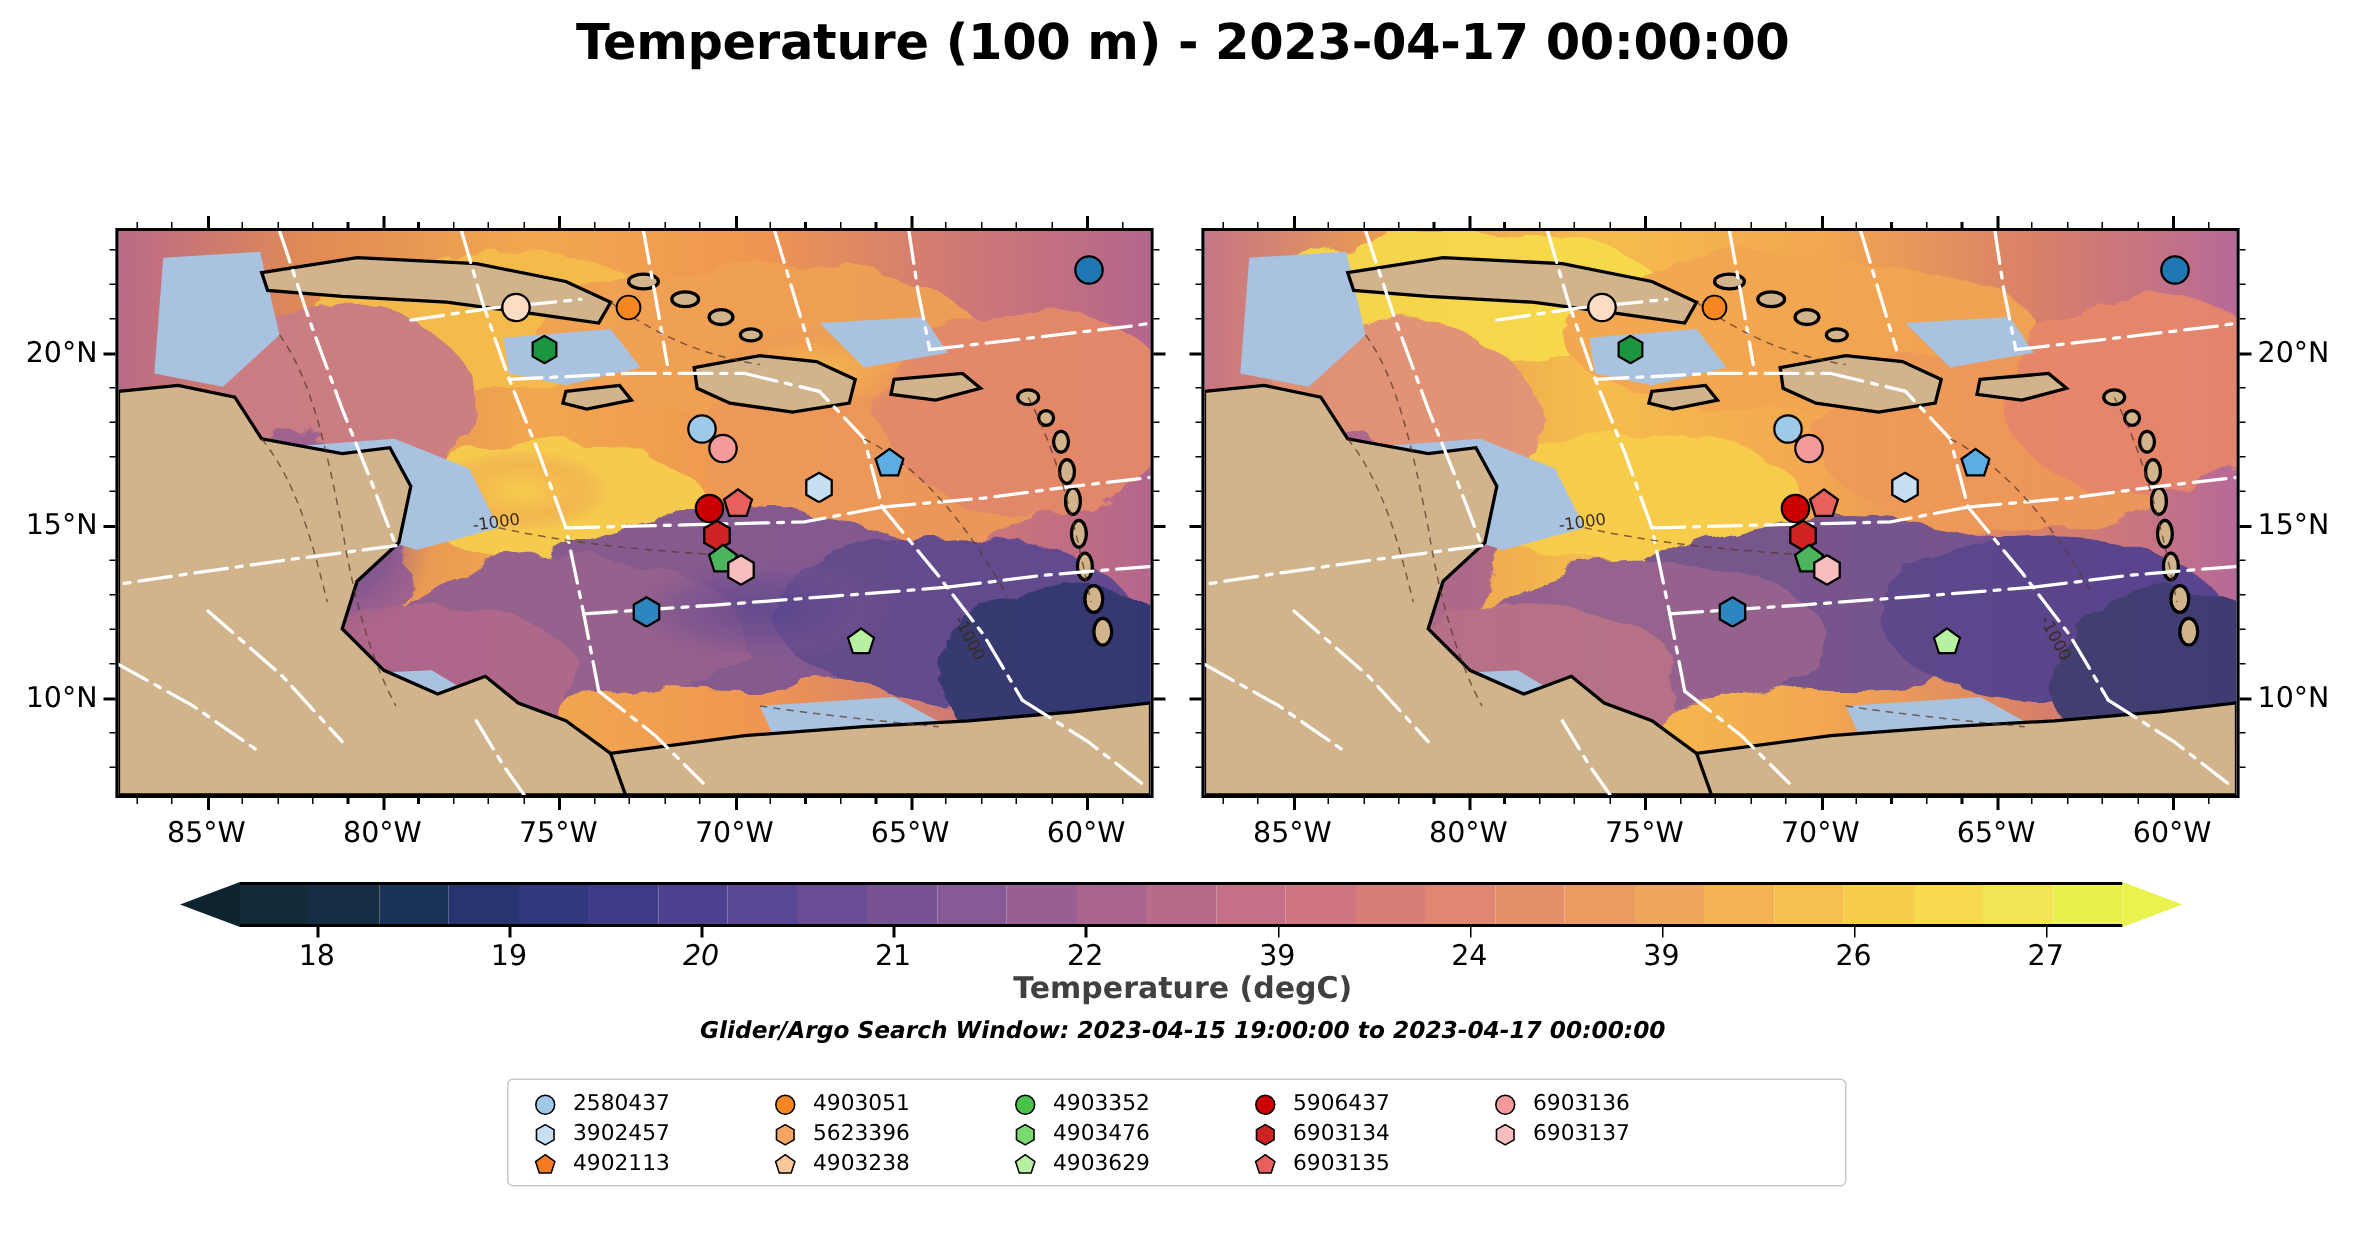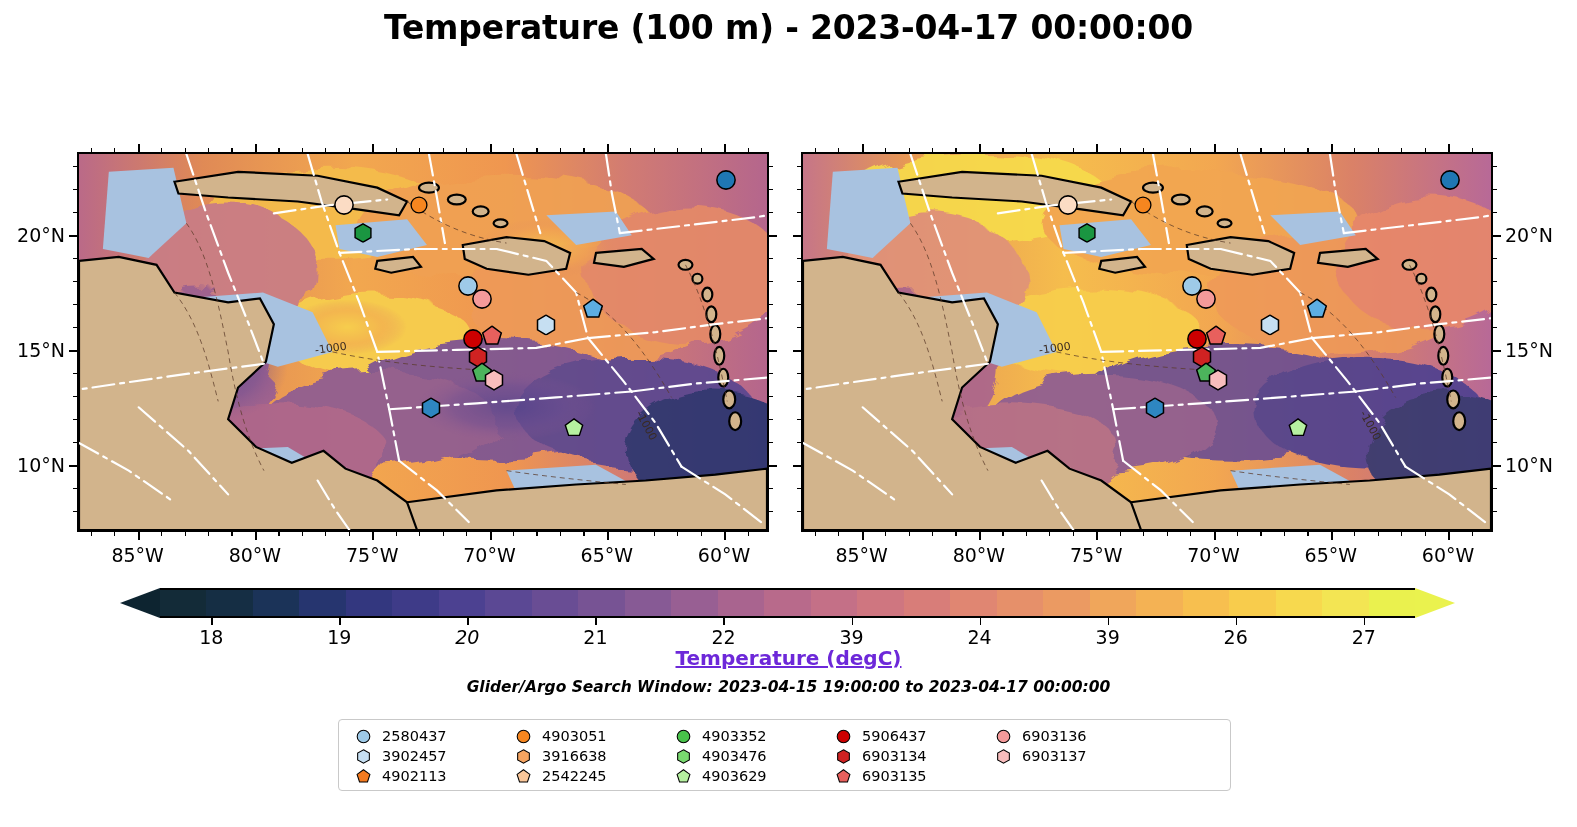--- a/index.html
+++ b/index.html
@@ -57,21 +57,21 @@
   .cbar-arrow{ position:absolute; top:0; width:0; height:0; }
   #cbar-arrow-lo{ left:120px; border-top:15px solid transparent; border-bottom:15px solid transparent; border-right:40px solid #0d2430; }
   #cbar-arrow-hi{ left:1415px; border-top:15px solid transparent; border-bottom:15px solid transparent; border-left:40px solid #eaf24e; }
   .cbar-tick{ position:absolute; top:30px; width:1.5px; height:7px; background:#000; }
   .cbar-ticklabel{
     position:absolute; top:38px; font-size:19px; color:#000;
     transform:translateX(-50%); white-space:nowrap;
   }
   #cbar-title{
     position:absolute; left:0; top:646px; width:1577px; text-align:center;
-    font-size:20px; font-weight:bold; color:#6d28d9;text-decoration:underline;
+    font-size:20px; font-weight:bold; color:#404040;
   }
   #search-window{
     position:absolute; left:0; top:678px; width:1577px; text-align:center;
     font-size:15.5px; font-weight:bold; font-style:italic; color:#000;
   }
 
   
   #legend-box{
     position:absolute; left:338px; top:719px;
     width:893px; height:72px;
@@ -515,29 +515,29 @@
           </svg>
         </span>
         <span class="legend-label">4903051</span>
       </div>
       <div class="legend-entry">
         <span class="legend-swatch">
           <svg width="15" height="15" viewBox="0 0 100 100">
             <polygon points="50.0,5.0 89.0,27.5 89.0,72.5 50.0,95.0 11.0,72.5 11.0,27.5" fill="#f5a461" stroke="#000" stroke-width="7"></polygon>
           </svg>
         </span>
-        <span class="legend-label">3916638</span>
+        <span class="legend-label">5623396</span>
       </div>
       <div class="legend-entry">
         <span class="legend-swatch">
           <svg width="15" height="15" viewBox="0 0 100 100">
             <polygon points="50.0,5.0 92.8,36.1 76.5,86.4 23.5,86.4 7.2,36.1" fill="#fac79a" stroke="#000" stroke-width="7"></polygon>
           </svg>
         </span>
-        <span class="legend-label">2542245</span>
+        <span class="legend-label">4903238</span>
       </div>
     </div>
     <div class="legend-col">
       <div class="legend-entry">
         <span class="legend-swatch">
           <svg width="15" height="15" viewBox="0 0 100 100">
             <circle cx="50" cy="50" r="42" fill="#48c24a" stroke="#000" stroke-width="7"></circle>
           </svg>
         </span>
         <span class="legend-label">4903352</span>

